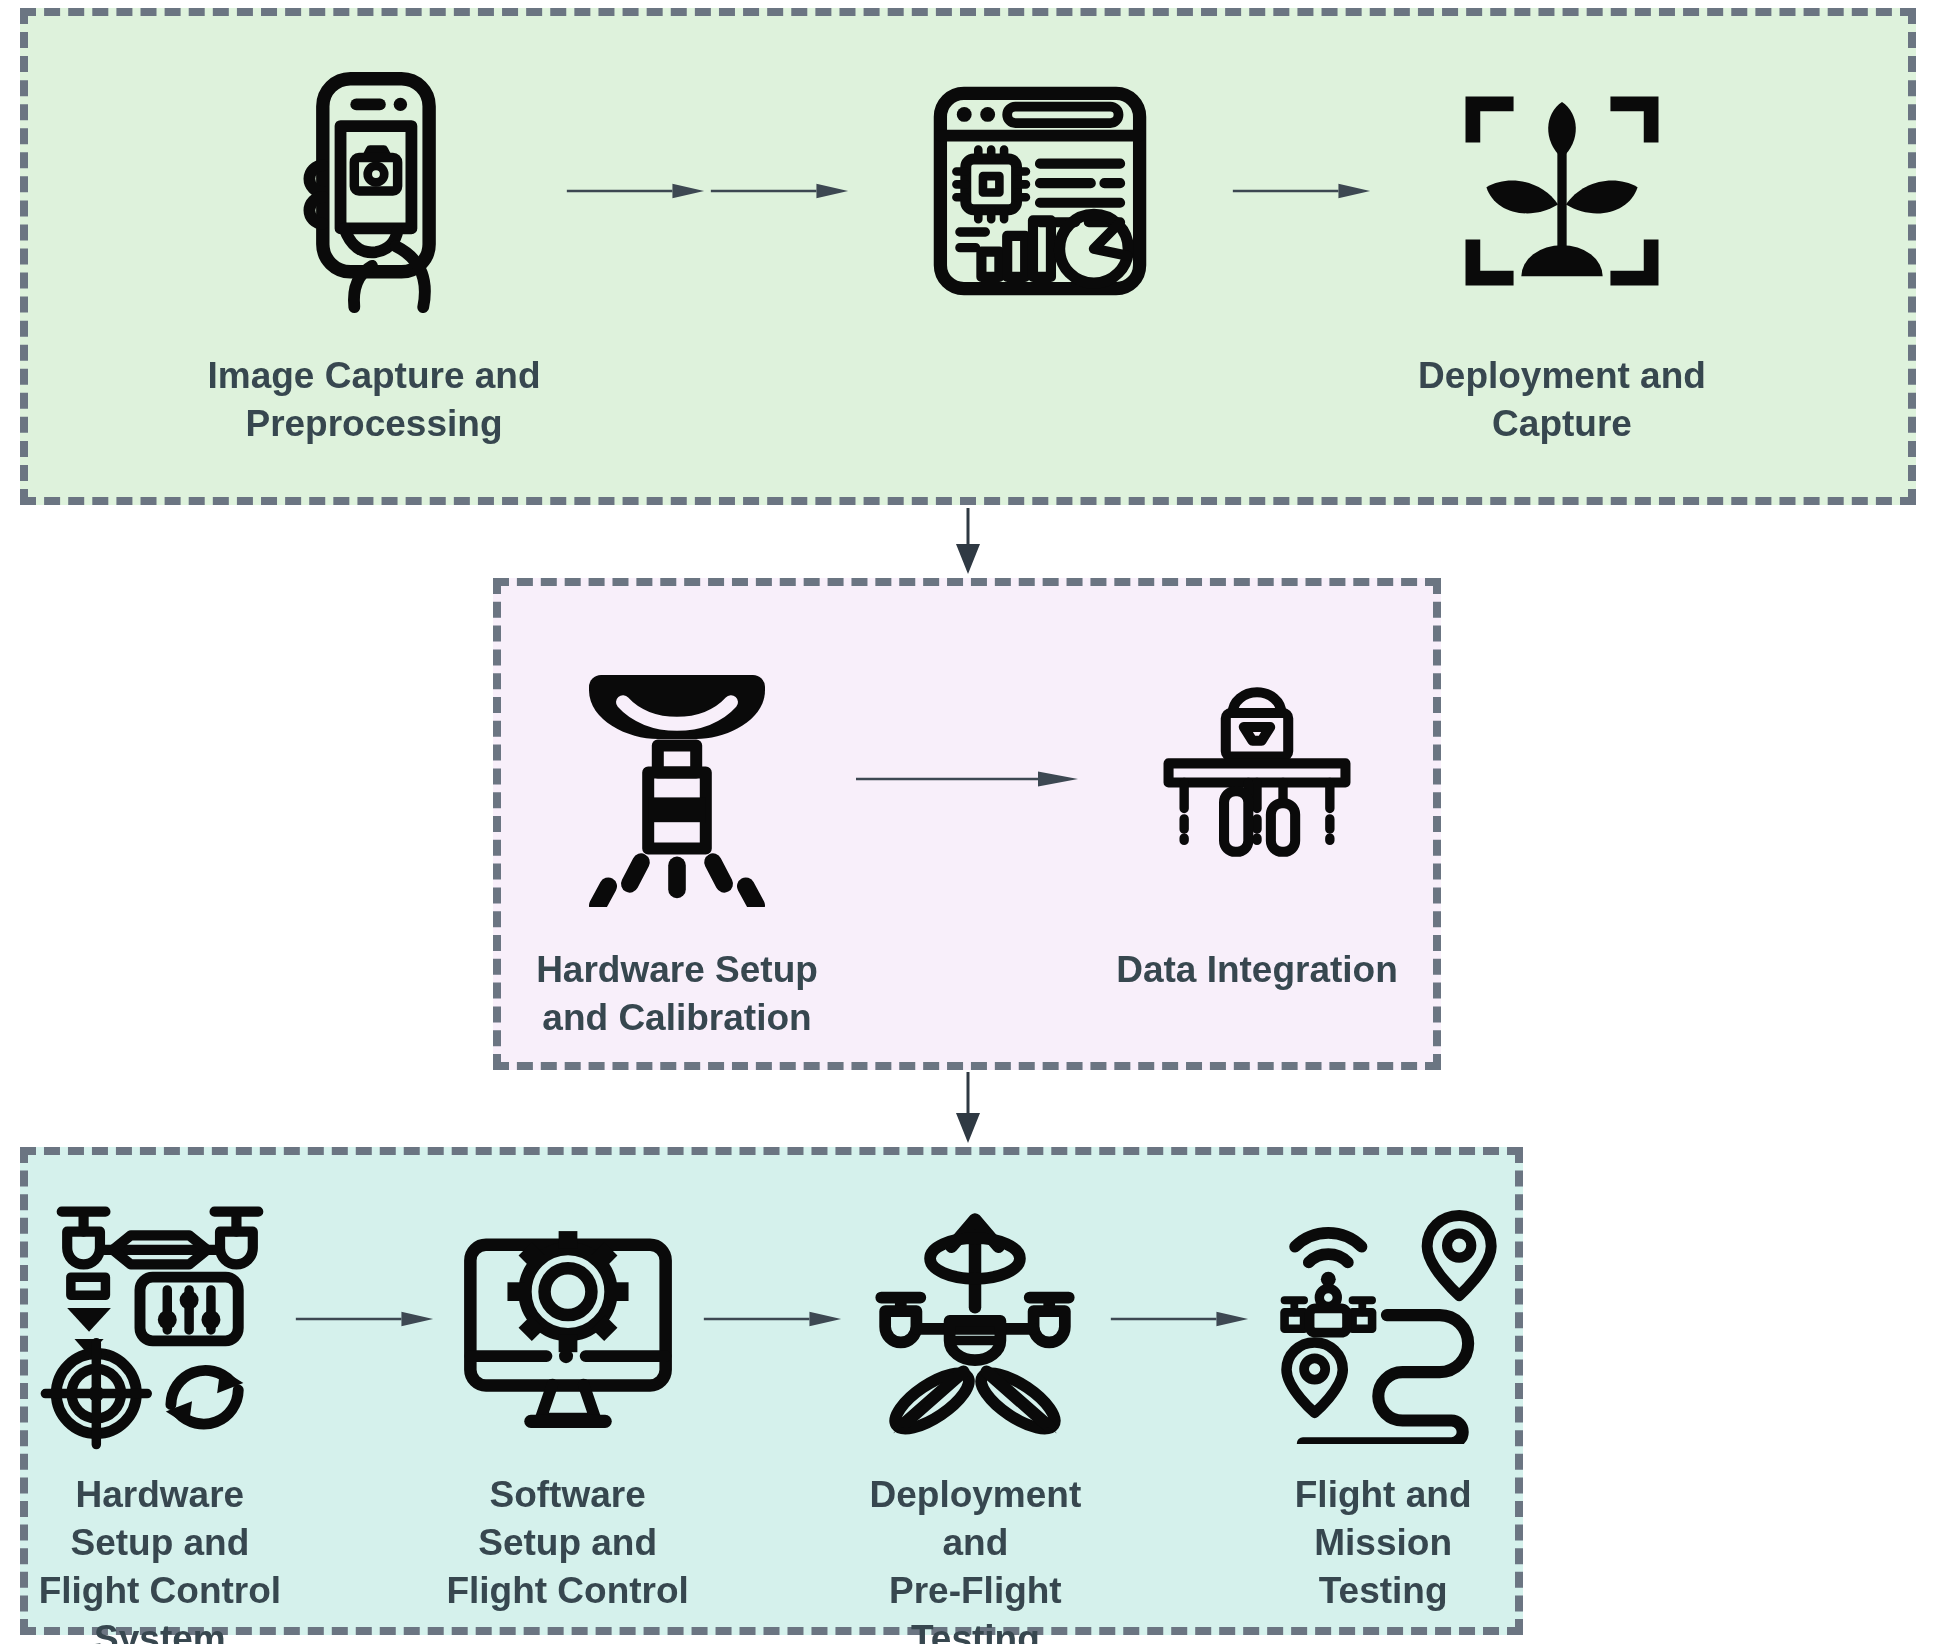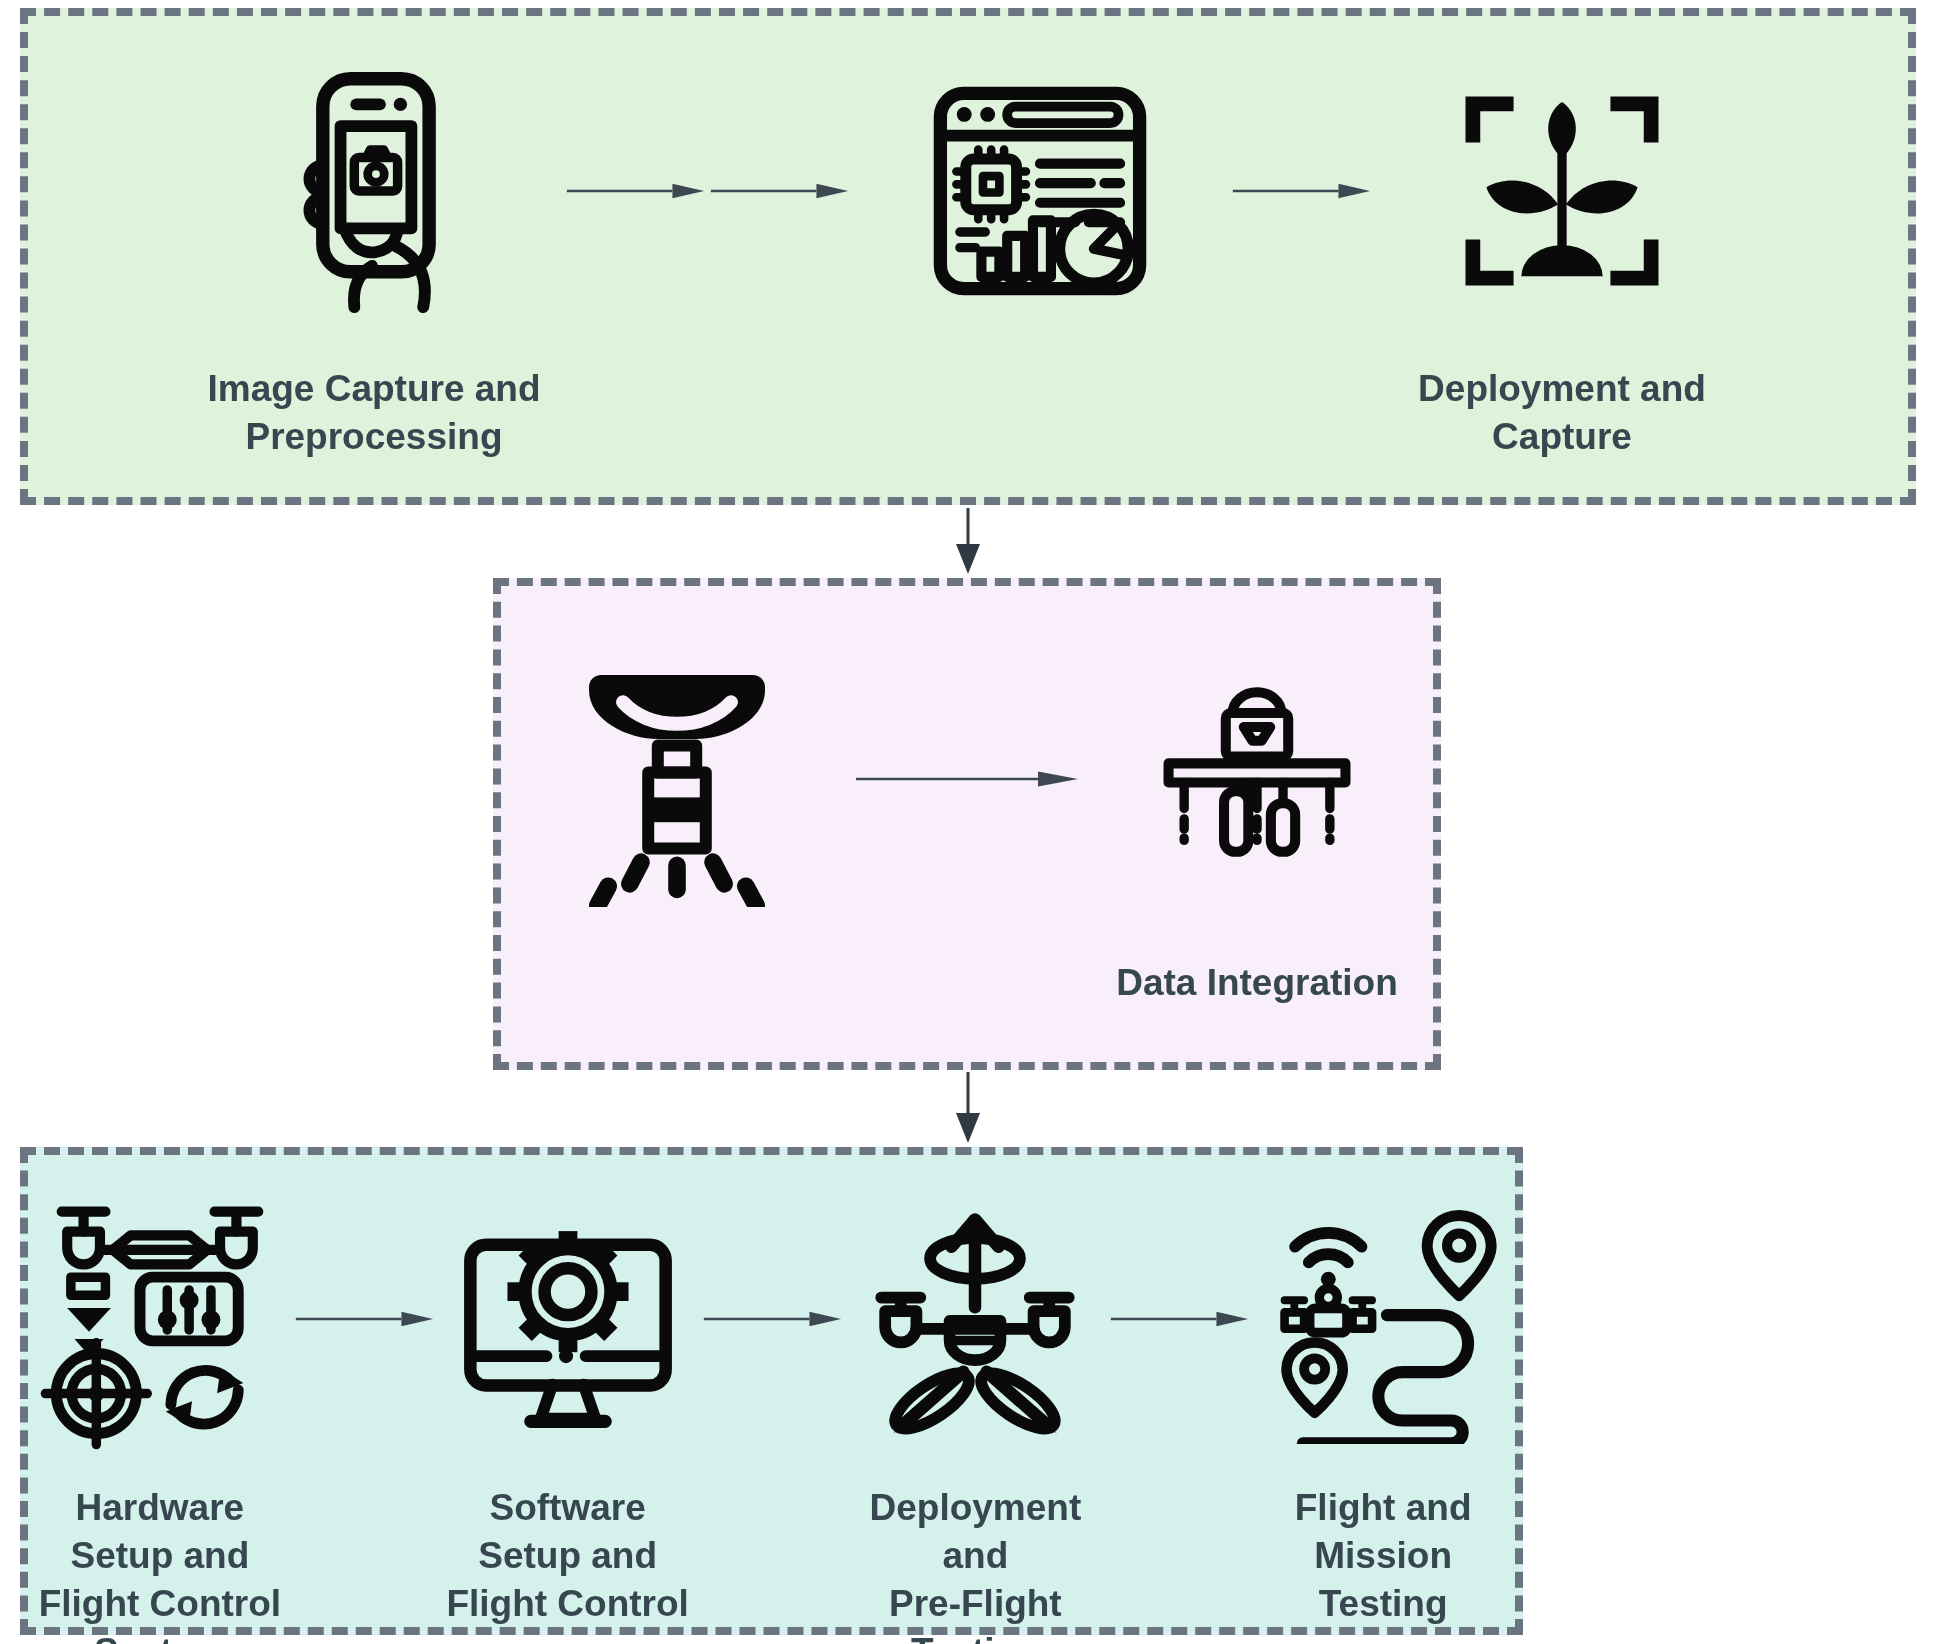--- a/index.html
+++ b/index.html
@@ -14,21 +14,21 @@
   #panel-spray .row{padding-top:28px;}
   #panel-drone .row{padding-top:14px;}
   .step{display:flex;flex-direction:column;align-items:center;}
   #panel-vision .step,#panel-drone .step{width:378px;}
   #panel-spray .step{width:350px;}
   .icon-box{display:flex;align-items:center;justify-content:center;}
   #panel-vision .icon-box{height:318px;}
   #panel-spray .icon-box{height:330px;}
   #panel-drone .icon-box{height:300px;}
   .step-label{font-size:37px;font-weight:700;color:#37474f;text-align:center;
-              line-height:1.3;white-space:pre-line;margin-top:15px;}
+              line-height:1.3;white-space:pre-line;margin-top:2px;}
   .h-arrow{display:flex;align-items:center;justify-content:center;}
   #panel-vision .h-arrow,#panel-drone .h-arrow{width:144px;height:318px;}
   #panel-spray .h-arrow{width:230px;height:330px;}
   #panel-drone .h-arrow{height:300px;}
   .v-arrow{position:absolute;left:950px;width:36px;}
   #v-arrow-1{top:508px;height:68px;}
   #v-arrow-2{top:1072px;height:73px;}
   svg{display:block;}
 </style>
 </head>
@@ -144,20 +144,22 @@
             <rect x="24.8" y="36.6" width="14.4" height="6.2" fill="#0a0a0a" stroke="none"></rect>
             <g stroke-width="4.4">
               <path d="M23,52.8 L20.2,58.2"></path>
               <path d="M32,53.6 V59.6"></path>
               <path d="M41,52.8 L43.8,58.2"></path>
               <path d="M14.8,58.8 L12.2,63.6"></path>
               <path d="M49.2,58.8 L51.8,63.6"></path>
             </g>
           </svg>
         </div>
+        <div class="step-label">Hardware Setup
+and Calibration</div>
       </div>
 
       <div class="h-arrow">
         <svg width="230" height="24" viewBox="0 0 230 24">
           <line x1="4" y1="12" x2="186" y2="12" stroke="#3d4852" stroke-width="2.6"></line>
           <polygon points="186,4.5 226,12 186,19.5" fill="#3d4852"></polygon>
         </svg>
       </div>
 
       <div class="step">

